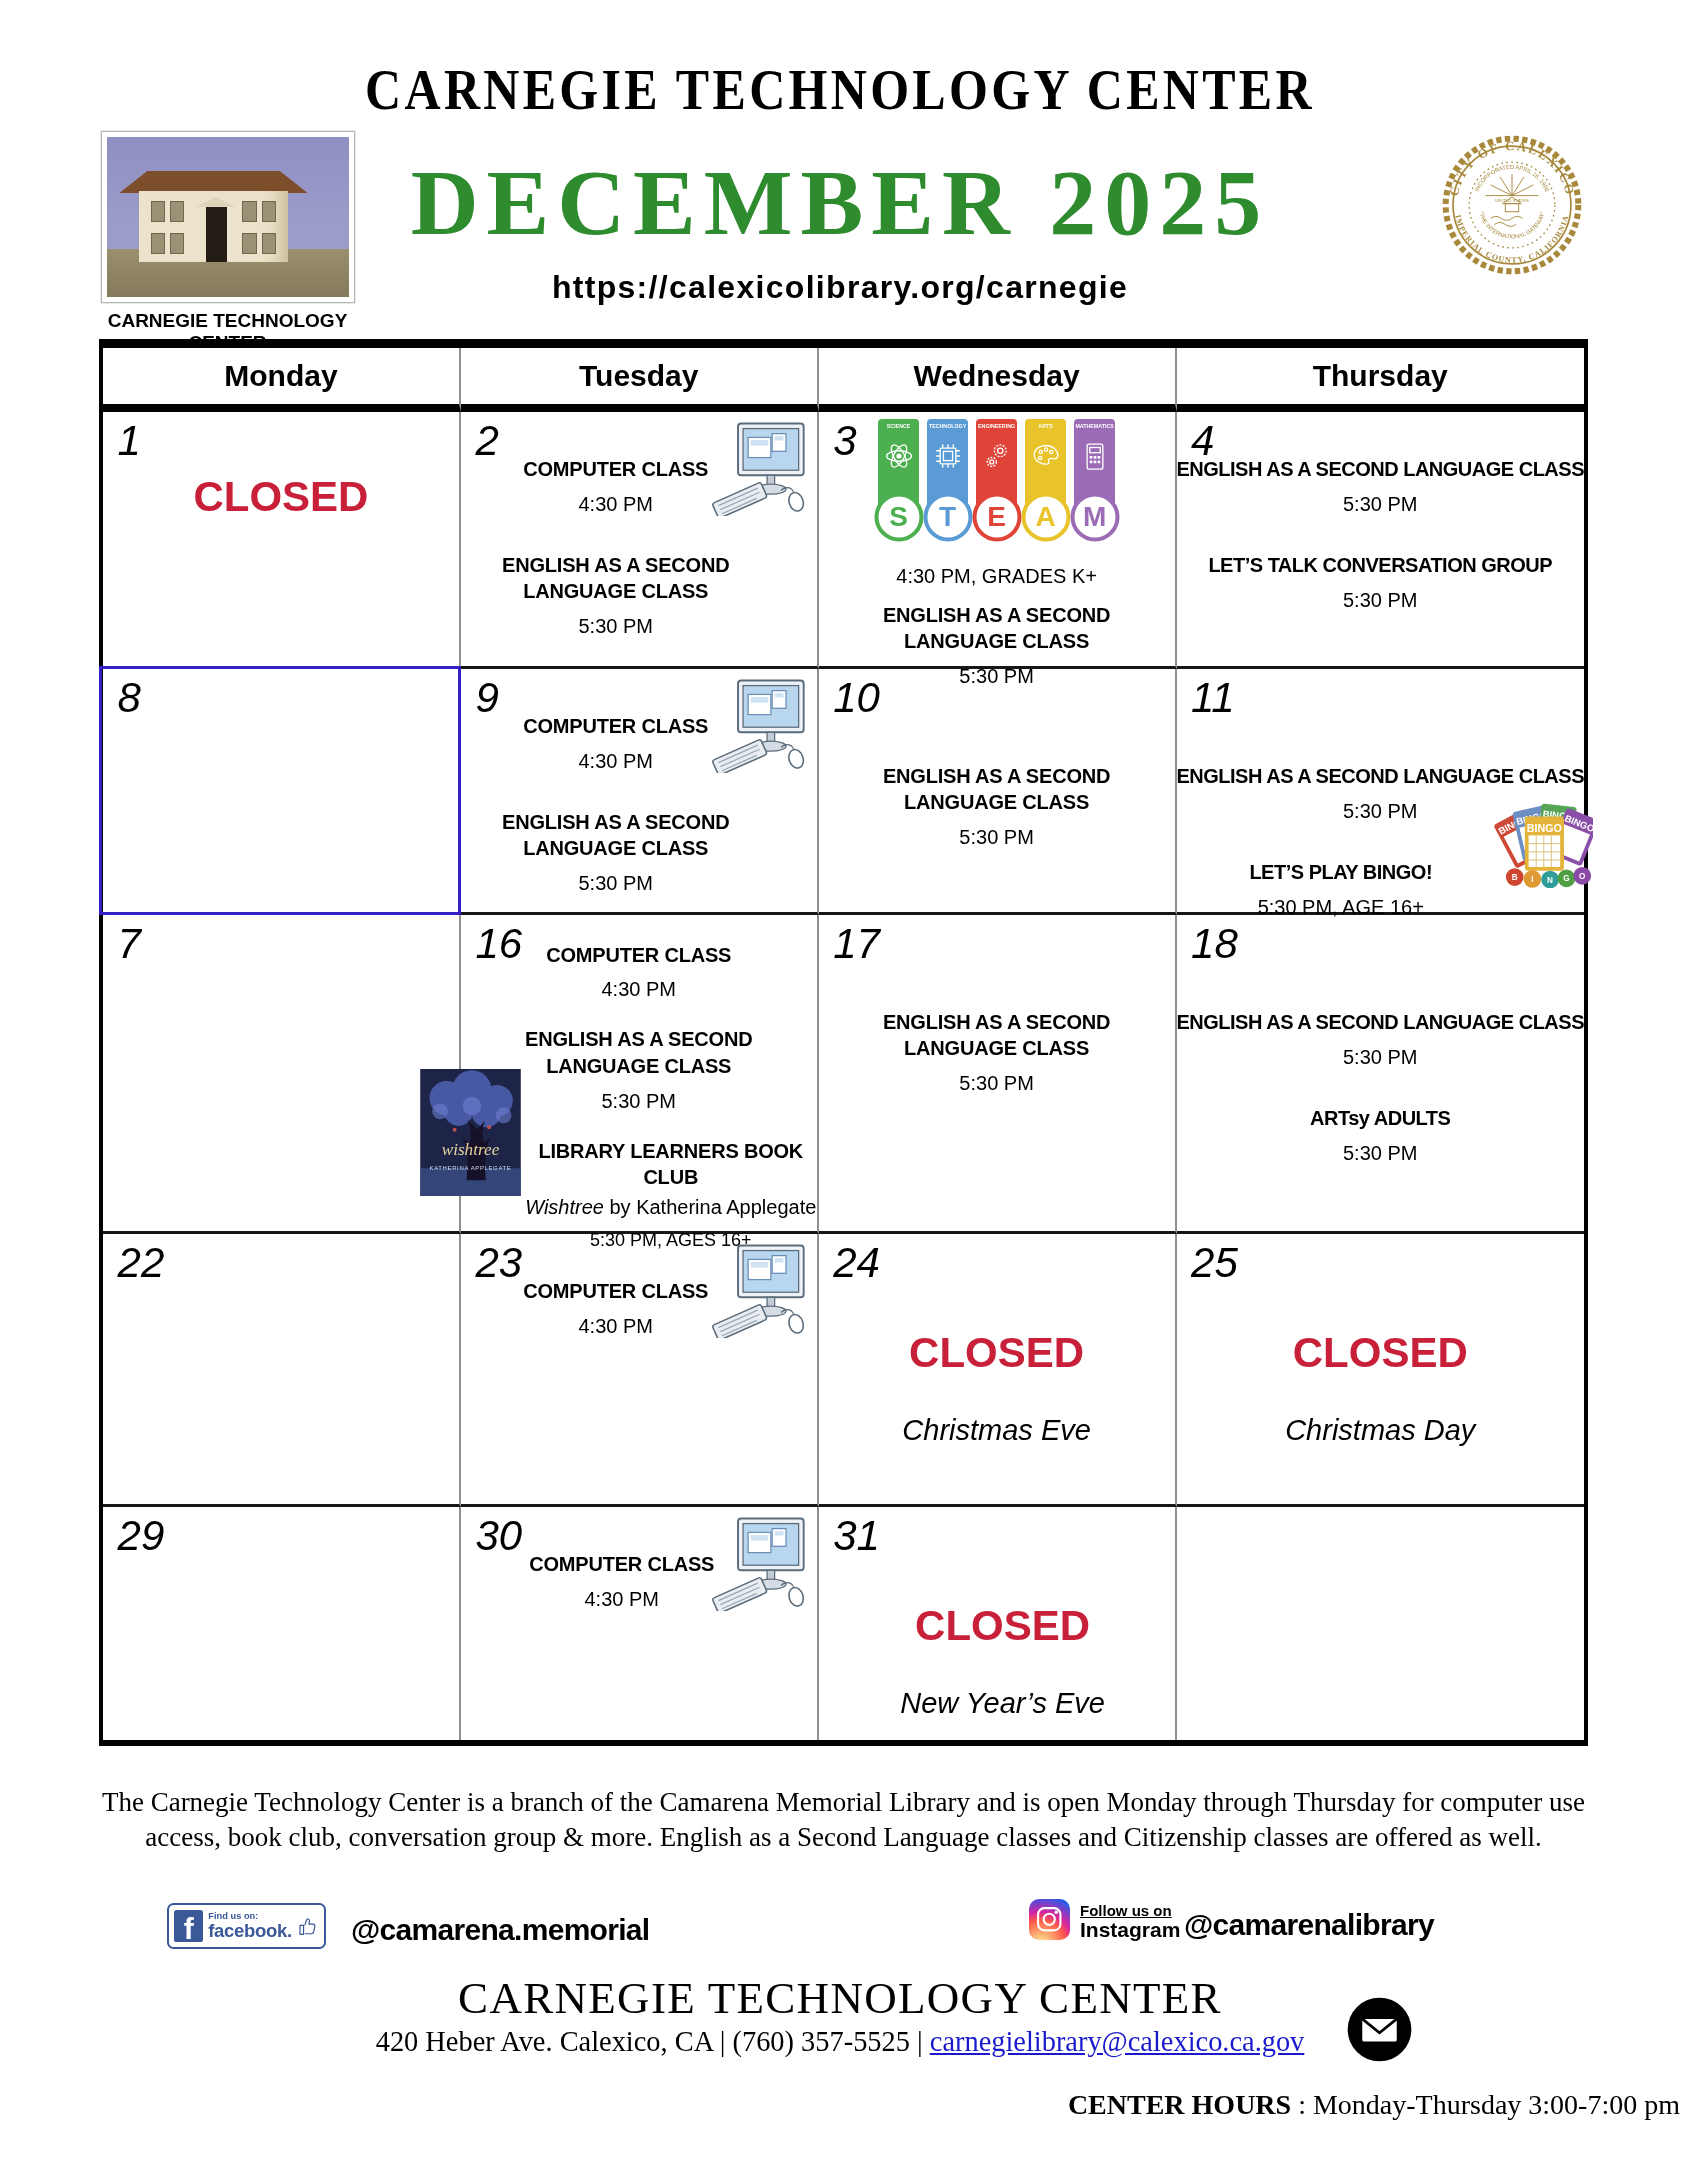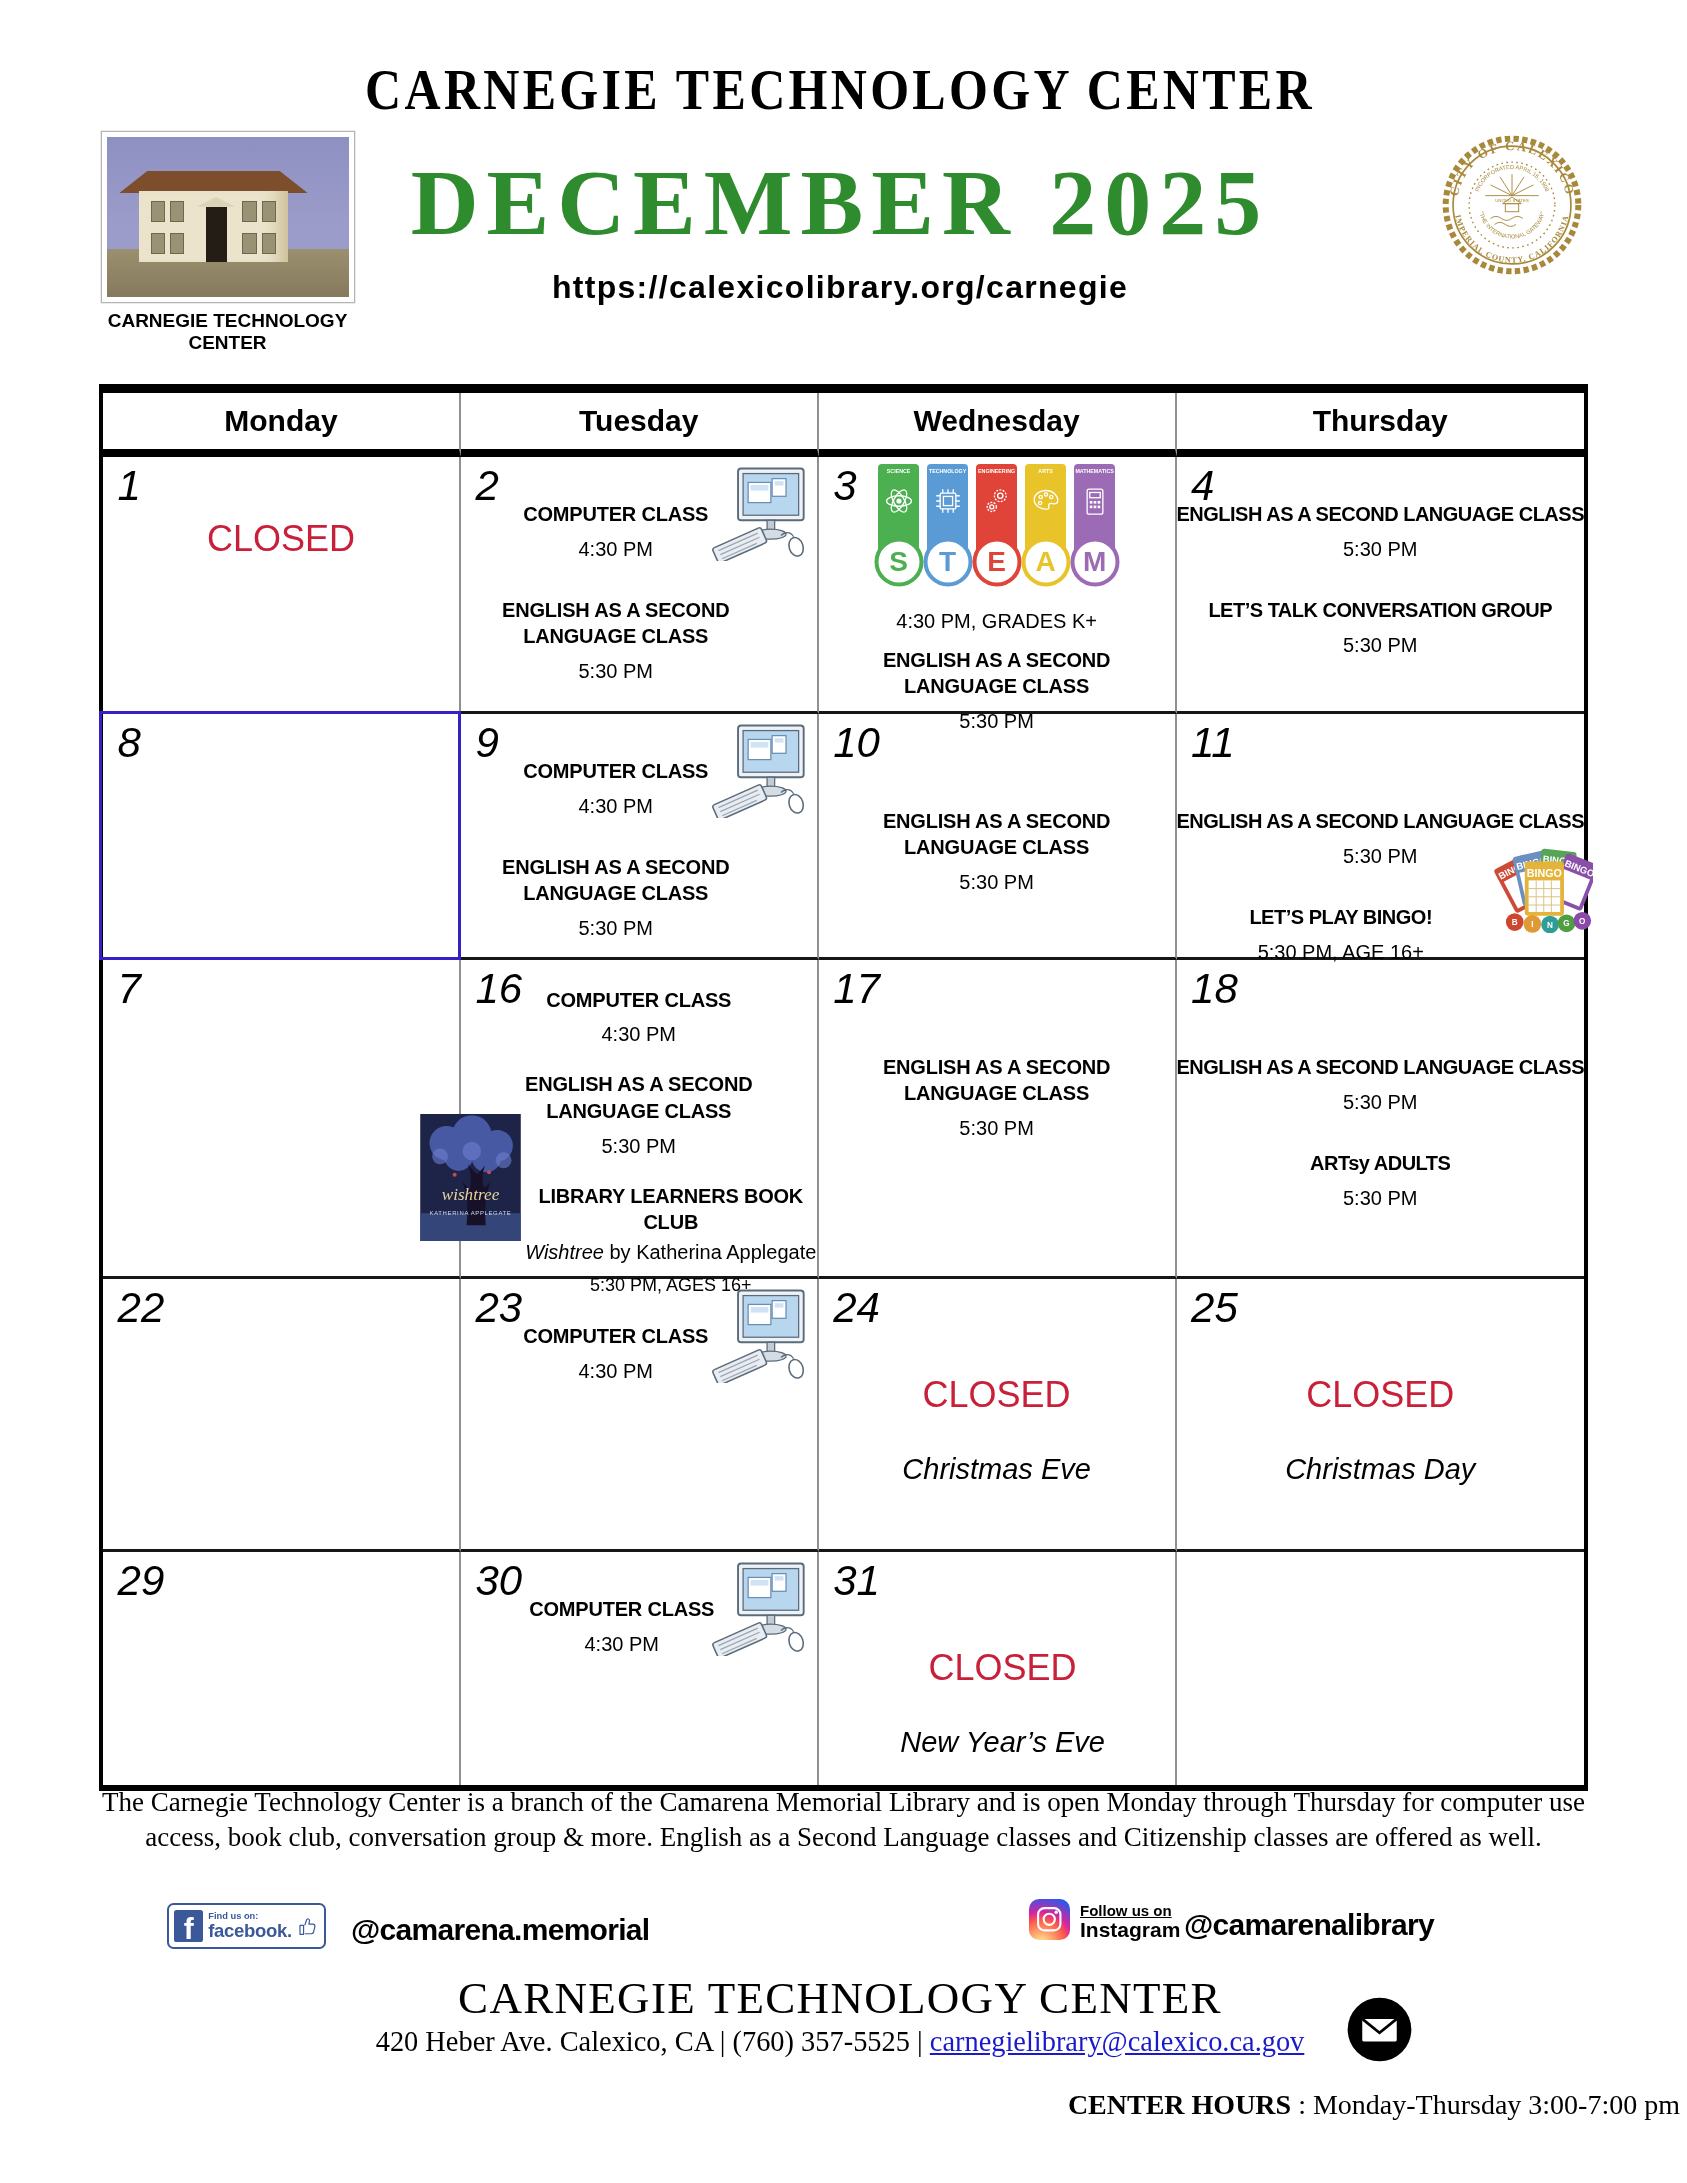--- a/index.html
+++ b/index.html
@@ -29,21 +29,21 @@
   .photo-caption{position:absolute;left:78px;top:310px;width:299px;text-align:center;font-weight:700;font-size:19px;}
   .month-title{position:absolute;top:155px;left:0;width:100%;text-align:center;color:var(--green);
     font-family:"Liberation Serif",serif;font-weight:700;font-size:94px;letter-spacing:8px;line-height:1;}
   .url{position:absolute;top:269px;left:0;width:100%;text-align:center;font-weight:700;font-size:32px;letter-spacing:1.3px;}
   .seal{position:absolute;left:1441px;top:134px;width:142px;height:142px;}
 
   
   .calendar{position:absolute;left:99px;top:339px;width:1489px;background:#fff;box-sizing:border-box;
     border:4px solid #000;border-top-width:9.3px;border-bottom-width:6px;
     display:grid;grid-template-columns:repeat(4,1fr);
-    grid-template-rows:64px 257px 246px 319px 273px 233px;margin-top:45px;}
+    grid-template-rows:64px 257px 246px 319px 273px 233px;}
   .cal-head{border-right:2px solid #909090;border-bottom:8.6px solid #000;
     display:flex;align-items:center;justify-content:center;font-weight:700;font-size:30px;}
   .cal-head.lastcol{border-right:none;}
   .cal-cell{position:relative;border-right:2px solid #909090;border-bottom:3.3px solid #161616;overflow:visible;}
   .cal-cell.lastcol{border-right:none;}
   .cal-cell.lastrow{border-bottom:none;padding-left:12px;}
   .cal-cell.hl::after{content:"";position:absolute;inset:-3.3px -2px -3.3px -4px;border:3.3px solid var(--hlblue);
     z-index:4;pointer-events:none;}
   .daynum{position:absolute;left:14.6px;top:8px;font-style:italic;font-weight:500;font-size:42px;line-height:1;z-index:1;}
   .comp-icon{position:absolute;right:6.6px;top:9.3px;width:101px;z-index:2;}
@@ -52,21 +52,21 @@
   .closed-cell .events{margin-top:98px;gap:42px;}
   .w0.closed-cell .events{margin-top:64px;}
   .steam-cell .events{margin-top:6.6px;gap:13.2px;}
   .w2.c1 .events{margin-top:26.5px;gap:25px;}
   .has-computer .events{padding-right:46px;}
   .ev{max-width:100%;}
   .ev-title{font-weight:700;font-size:20px;line-height:1.32;letter-spacing:-0.2px;max-width:324px;margin:0 auto;}
   .c3 .ev-title{max-width:none;white-space:nowrap;letter-spacing:-0.5px;}
   .ev-sub{font-size:20px;margin-top:5.3px;}
   .ev-time{font-size:20px;margin-top:10.6px;}
-  .closed{font-weight:400;font-size:36px;color:var(--red);line-height:1;}
+  .closed{font-weight:700;font-size:42px;color:var(--red);line-height:1;}
   .holiday{font-style:italic;font-weight:500;font-size:29px;line-height:1;}
   .ev-bingo{position:relative;width:100%;padding-right:79px;box-sizing:border-box;}
   .bingo-wrap{position:absolute;right:-9.3px;top:-64px;width:101px;z-index:3;}
   .ev-book{position:relative;width:100%;padding-left:64px;box-sizing:border-box;}
   .book-cover{position:absolute;left:-41px;top:-69px;width:101px;height:127px;z-index:3;}
   .ev-book .ev-time{font-size:18px;}
 
   
   .steam{display:flex;gap:8px;justify-content:center;margin:0 auto;}
   .sbanner{position:relative;width:41px;height:123px;}

